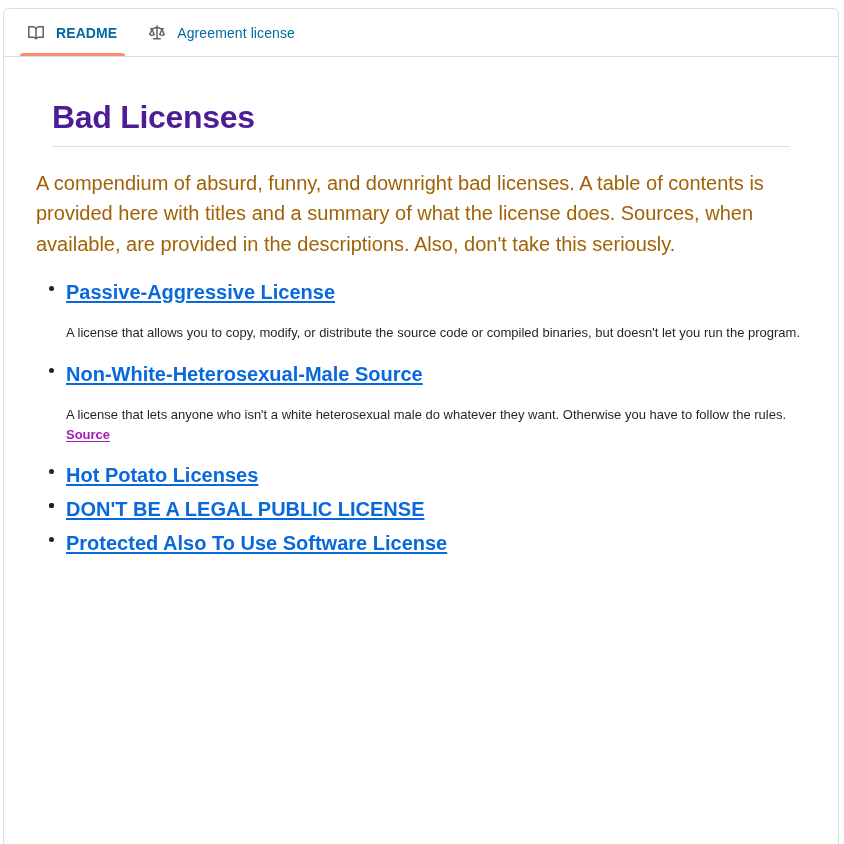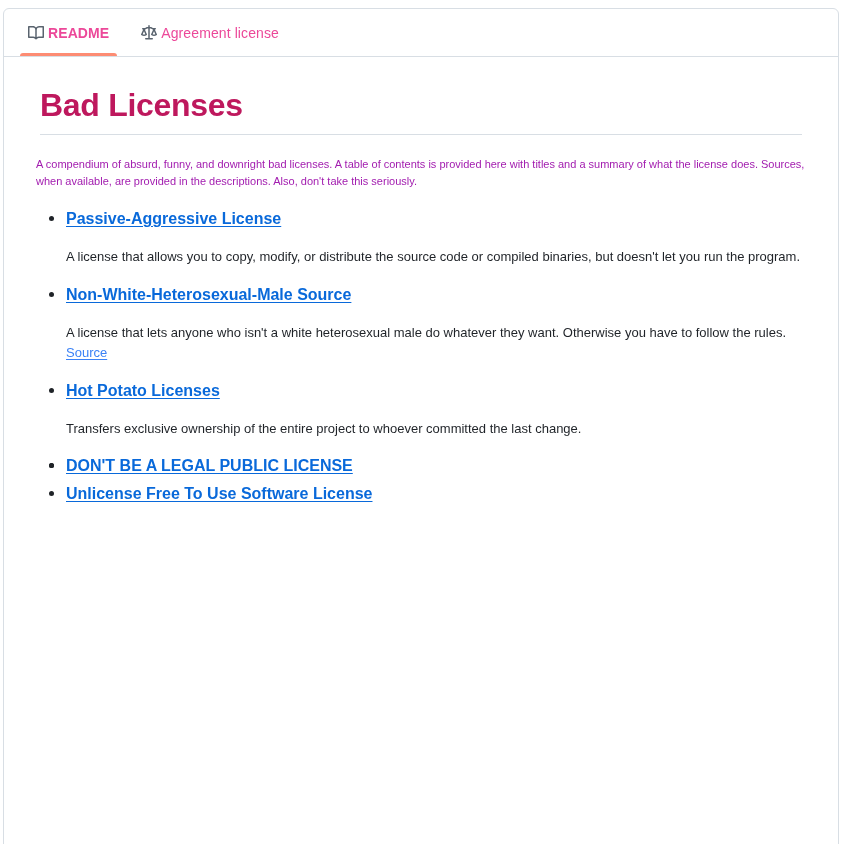--- a/index.html
+++ b/index.html
@@ -38,29 +38,29 @@
     box-sizing: border-box;
     border-bottom: 1px solid #d8dee4;
     padding: 0 8px;
     display: flex;
     align-items: flex-start;
   }
   .tab {
     position: relative;
     display: flex;
     align-items: center;
-    gap: 4px;
+    gap: 12px;
     height: 47px;
     padding: 0 16px;
     box-sizing: border-box;
     cursor: pointer;
     background: transparent;
     border: 0;
     font-family: inherit;
-    color: #ec4899;
+    color: #0369a1;
     font-size: 14px;
     white-space: nowrap;
     justify-content: flex-end;
   }
   .tab .tab-label {
     font-size: 14px;
     line-height: 1;
     letter-spacing: 0.1px;
   }
   .tab.active .tab-label {
@@ -85,35 +85,35 @@
     flex: 0 0 auto;
   }
 
   
   .readme {
     padding: 24px 32px 0 32px;
     box-sizing: border-box;
   }
 
   h1.title {
-    margin: 4px;
+    margin: 16px;
     padding: 0 0 9px 0;
     font-size: 32px;
     line-height: 1.25;
     font-weight: bold;
     letter-spacing: -0.3px;
-    color: #be185d;
+    color: #4c1d95;
     border-bottom: 1px solid #d8dee4;
   }
 
   p.para {
     margin: 18px 0 0 0;
-    font-size: 11px;
+    font-size: 20px;
     line-height: 1.52;
-    color: #a21caf;
+    color: #a16207;
   }
   p.para.first { margin-top: 21px; }
 
   ul.license-list {
     margin: 18px 0 0 0;
     padding-left: 30px;
     list-style: none;
   }
   ul.license-list > li {
     position: relative;
@@ -125,40 +125,40 @@
     position: absolute;
     left: -17px;
     top: 9px;
     width: 5px;
     height: 5px;
     border-radius: 50%;
     background: #1f2328;
   }
 
   .item-title {
-    font-size: 16px;
+    font-size: 20px;
     line-height: 1.5;
     font-weight: bold;
     color: #0969da;
     text-decoration: underline;
     text-underline-offset: 2px;
     cursor: pointer;
   }
   .item-desc {
     margin: 16px 0 16px 0;
     font-size: 13px;
     line-height: 1.52;
     color: #1f2328;
   }
   a.source-link {
-    color: #3b82f6;
+    color: #a21caf;
     text-decoration: underline;
     text-underline-offset: 2px;
     cursor: pointer;
-    font-weight: normal;
+    font-weight: bold;
   }
 </style>
 </head>
 <body>
 
 <div class="panel">
 
   <div class="tabbar">
 
     <button class="tab active">
@@ -195,29 +195,28 @@
         <p class="item-desc"><span>A license that allows you to copy, modify, or distribute the source code or compiled binaries, but doesn't let you run the program.</span></p>
       </li>
 
       <li>
         <a class="item-title">Non-White-Heterosexual-Male Source</a>
         <p class="item-desc"><span>A license that lets anyone who isn't a white heterosexual male do whatever they want. Otherwise you have to follow the rules. </span><a class="source-link">Source</a></p>
       </li>
 
       <li>
         <a class="item-title">Hot Potato Licenses</a>
-        <p class="item-desc"><span>Transfers exclusive ownership of the entire project to whoever committed the last change.</span></p>
       </li>
 
       <li>
       </li>
 
       <li>
         <a class="item-title">DON'T BE A LEGAL PUBLIC LICENSE</a>
       </li>
 
       <li>
-        <a class="item-title">Unlicense Free To Use Software License</a>
+        <a class="item-title">Protected Also To Use Software License</a>
       </li>
 
     </ul>
   </div>
 </div>
 
 </body></html>

